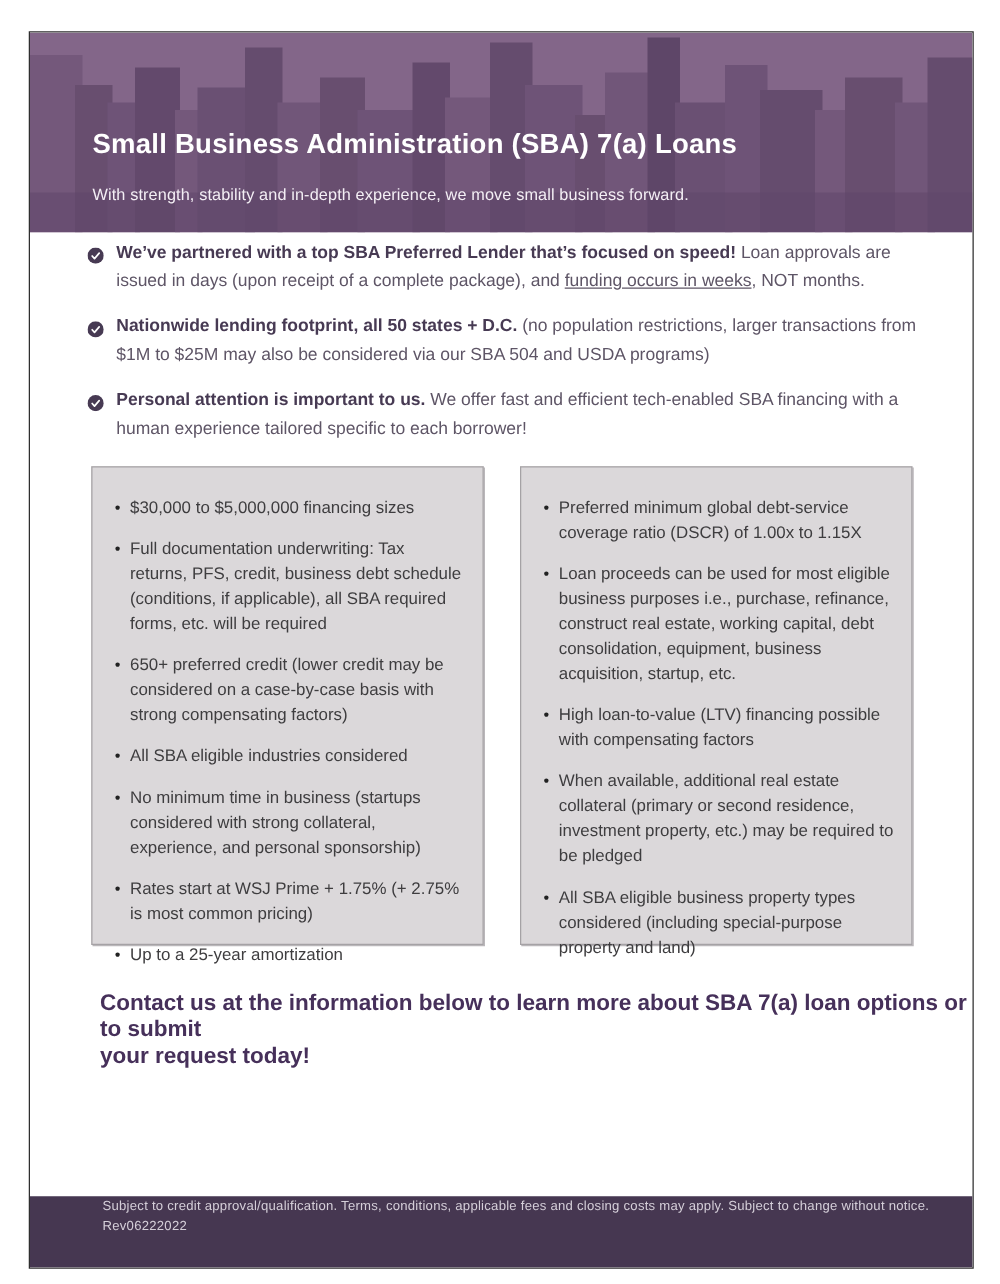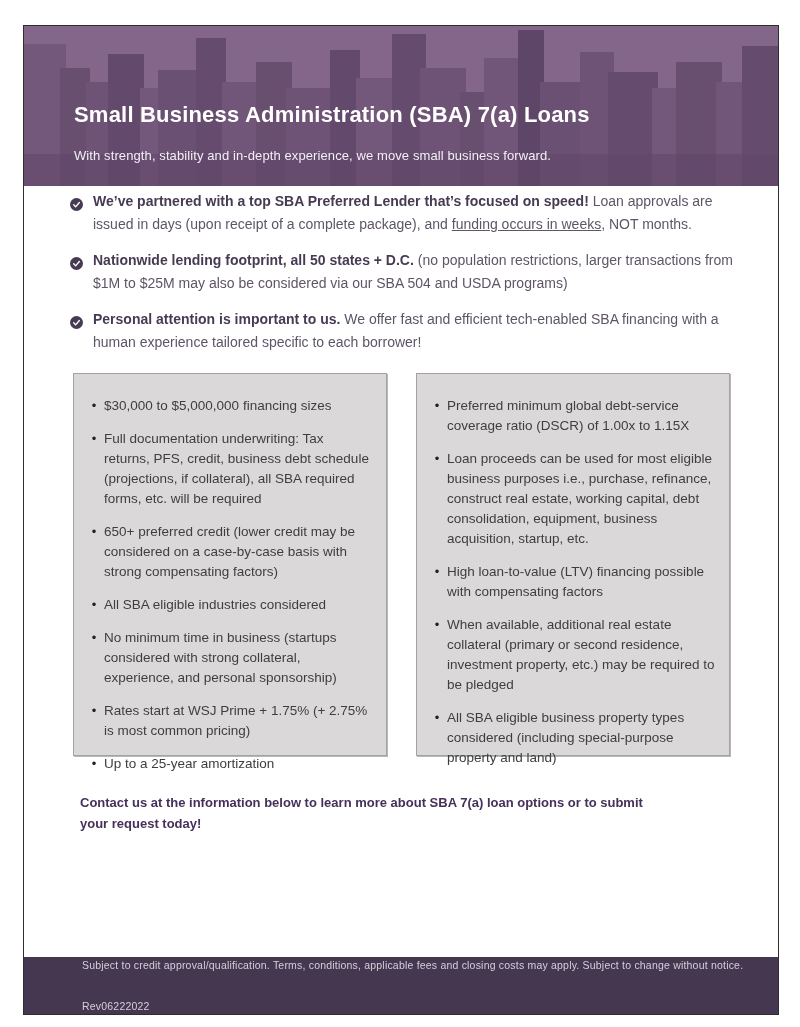--- a/index.html
+++ b/index.html
@@ -44,29 +44,29 @@
   }
   .box ul{list-style:none;margin:0;padding:0;}
   .box li{
     display:flex;align-items:flex-start;margin-bottom:13px;
     font-size:13.5px;line-height:20px;color:#3e3d3f;
   }
   .box .dot{flex:0 0 auto;width:20px;text-align:center;font-size:13px;line-height:20px;color:#222;}
   
   .contact{
     position:absolute;left:56px;top:766px;margin:0;
-    font-size:13px;font-weight:bold;line-height:21px;
+    font-size:18px;font-weight:bold;line-height:21px;
     color:var(--contact-purple,#46305a);
   }
   .contact span{display:block;}
   
   .footer{
     position:absolute;left:0;right:0;bottom:0;height:57px;
     background:var(--footer-purple,#463751);
-    display:flex;flex-direction:column;justify-content:space-between;
+    display:flex;flex-direction:column;justify-content:flex-start;
     padding-left:58px;box-sizing:border-box;
   }
   .footer p{margin:0;font-size:10.5px;line-height:16px;color:#d5cfd9;letter-spacing:.2px;}
 </style>
 </head>
 <body>
 
 <div class="page">
 
   <header class="hero">
@@ -135,21 +135,21 @@
 
   <section class="boxes">
     <div class="box">
       <ul>
           <li>
             <span class="dot">•</span>
             <span>$30,000 to $5,000,000 financing sizes</span>
           </li>
           <li>
             <span class="dot">•</span>
-            <span>Full documentation underwriting: Tax returns, PFS, credit, business debt schedule (projections, if collateral), all SBA required forms, etc. will be required</span>
+            <span>Full documentation underwriting: Tax returns, PFS, credit, business debt schedule (conditions, if applicable), all SBA required forms, etc. will be required</span>
           </li>
           <li>
             <span class="dot">•</span>
             <span>650+ preferred credit (lower credit may be considered on a case-by-case basis with strong compensating factors)</span>
           </li>
           <li>
             <span class="dot">•</span>
             <span>All SBA eligible industries considered</span>
           </li>
           <li>

